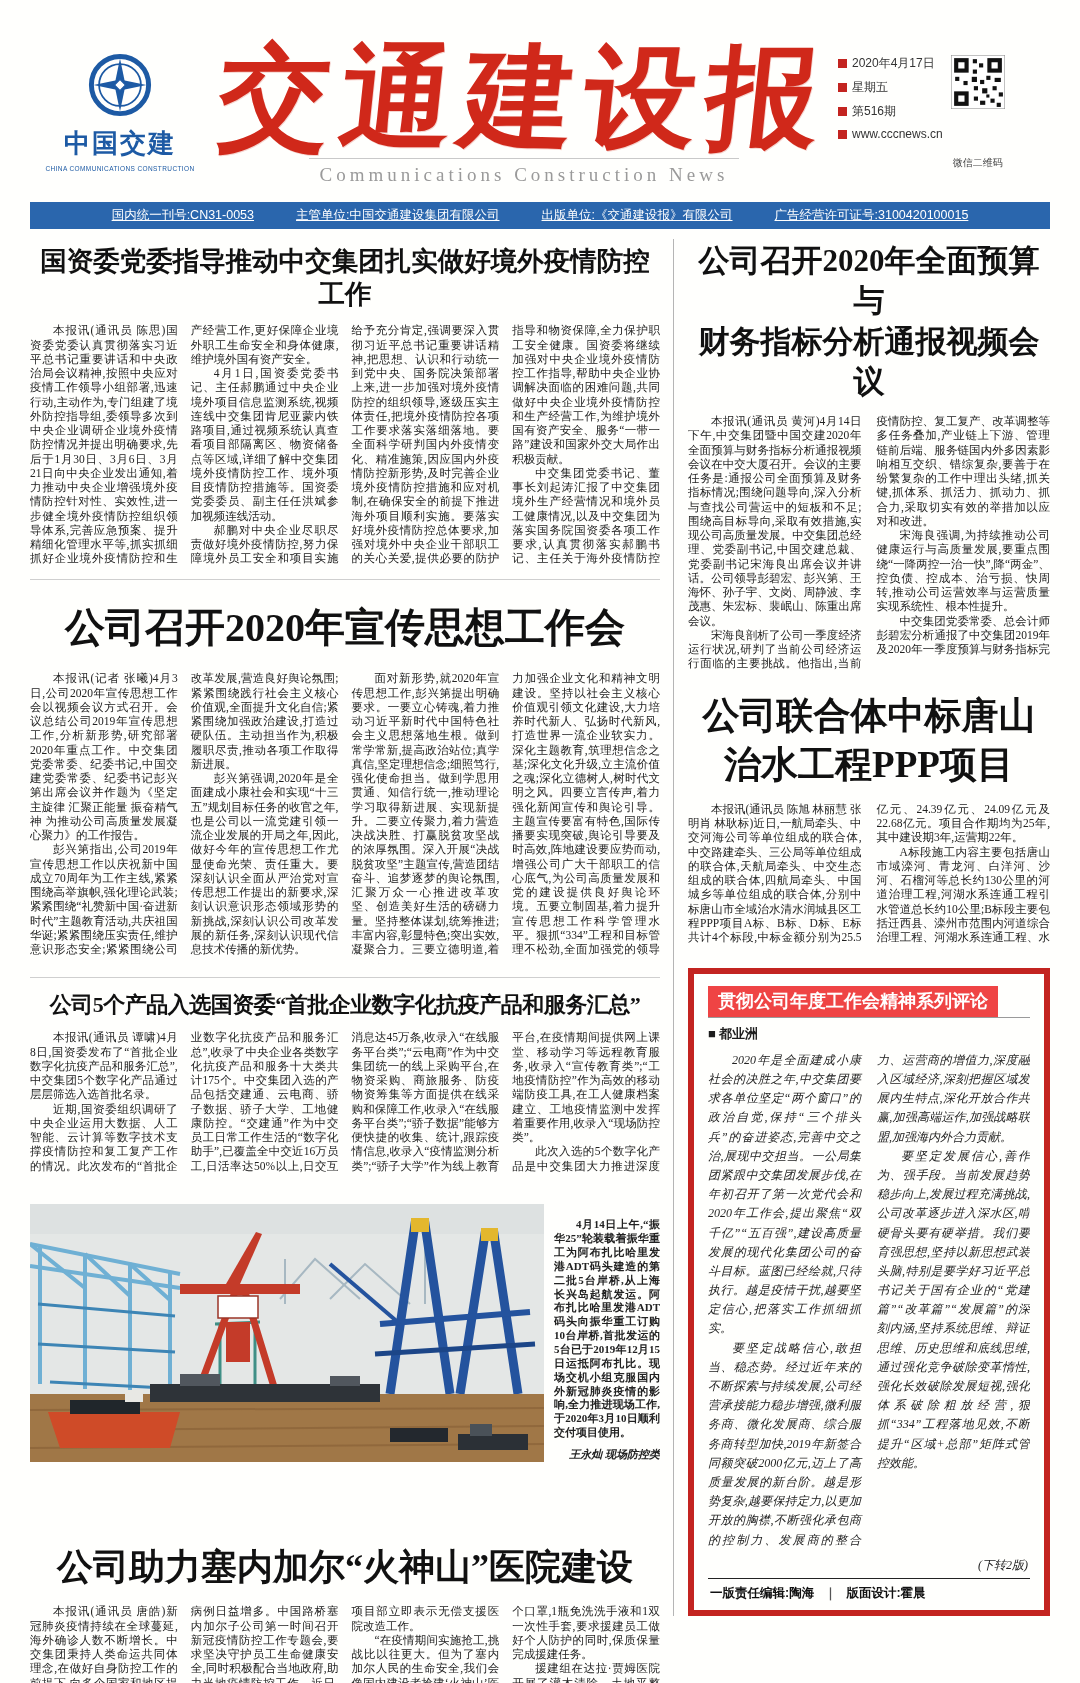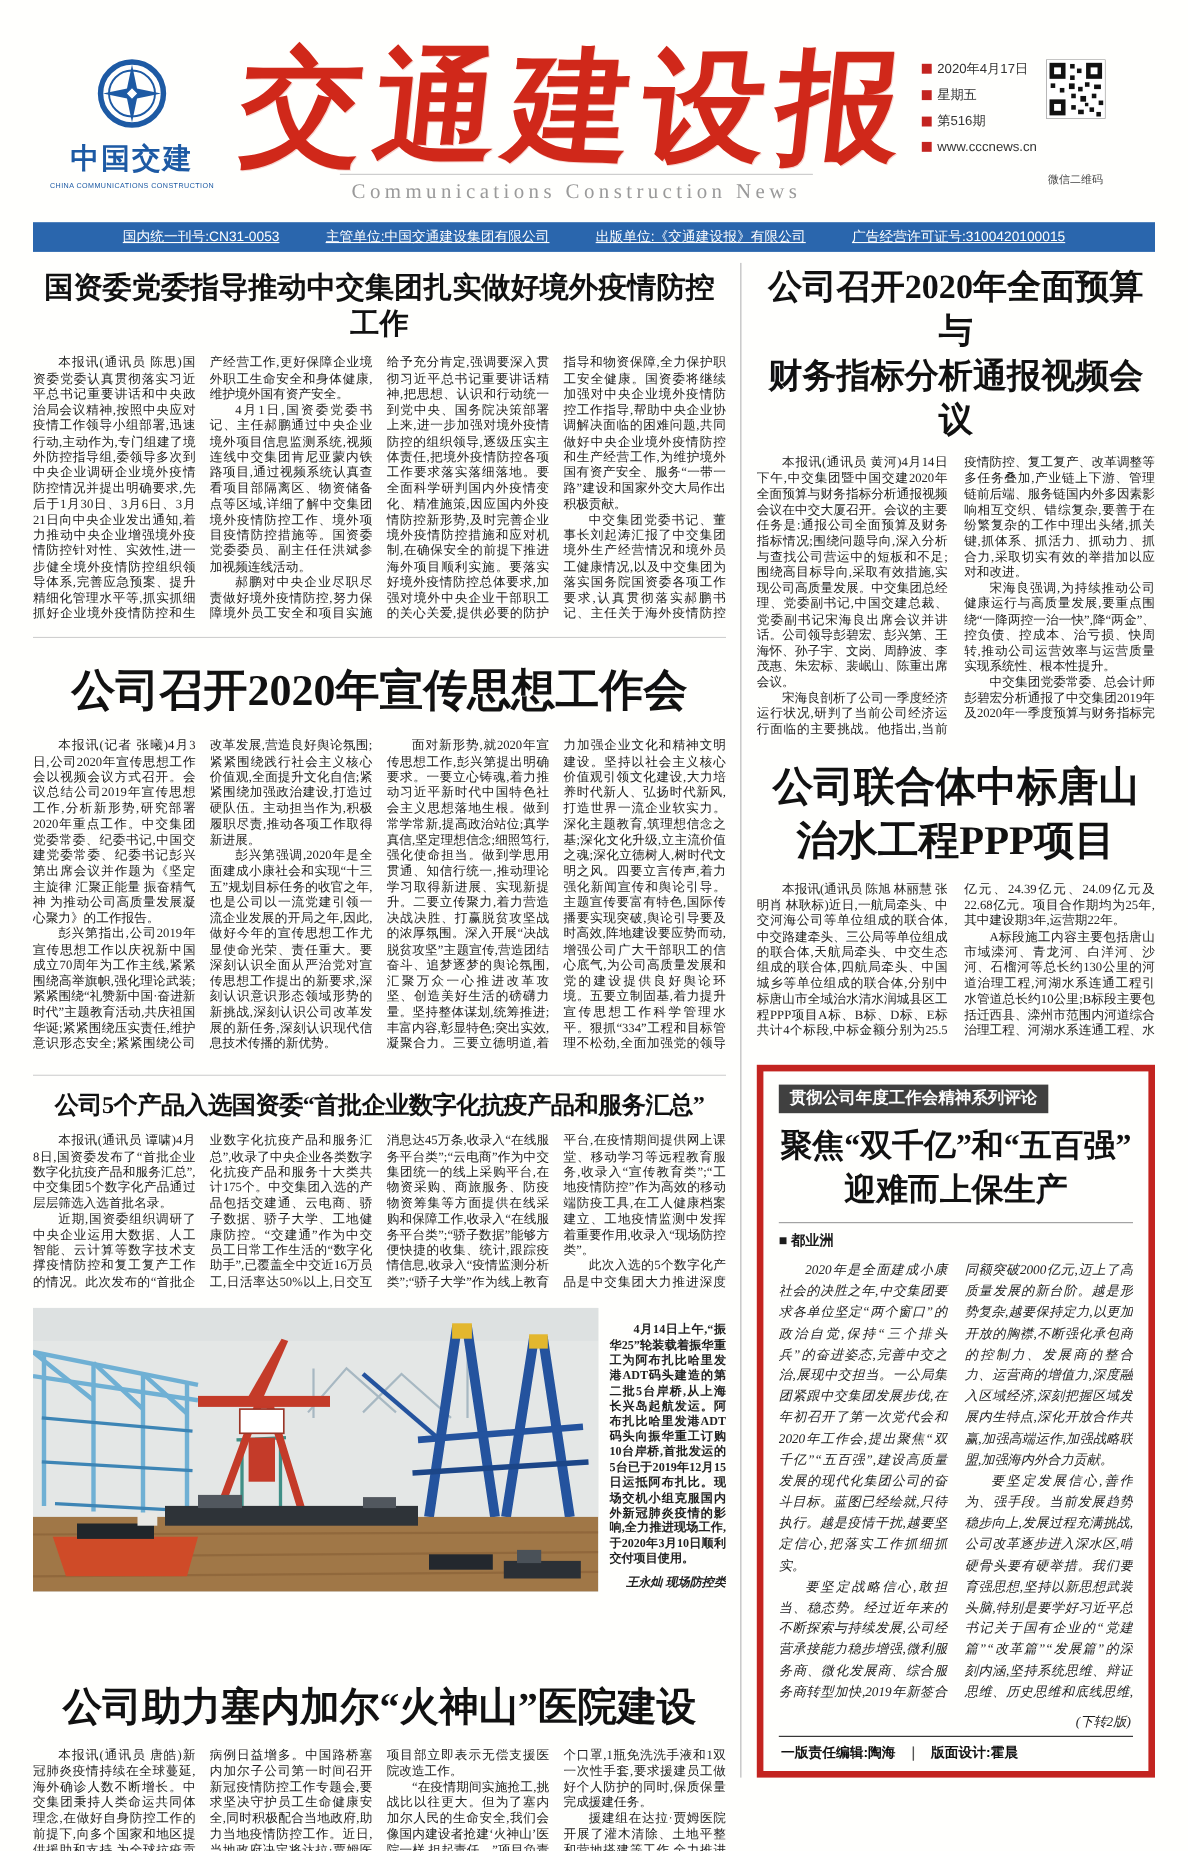--- a/index.html
+++ b/index.html
@@ -41,31 +41,31 @@
   .tl{display:block;}
   
   .body{font-size:11.5px;line-height:1.24;text-align:justify;overflow:hidden;column-fill:auto;color:#222;}
   .cols4{column-count:4;column-gap:13px;}
   .cols2{column-count:2;column-gap:15px;}
   .para{margin:0;text-indent:2em;}
   .rule{border:none;border-top:1px solid #cfcfcf;margin:10px 0 0;}
   .h246{height:246px;} .h296{height:296px;} .h150{height:150px;}
   .h258{height:258px;} .h178{height:178px;} .h150r{height:150px;}
   
-  .photo-row{display:flex;margin-top:9px;height:323px;}
+  .photo-row{display:flex;margin-top:24px;height:323px;}
   .photo{width:514px;height:258px;flex:none;background:#dfe3e2;overflow:hidden;}
   .photo-caption{width:106px;margin-left:10px;font-size:11px;line-height:1.26;text-align:justify;
                  font-weight:600;color:#222;overflow:hidden;}
   .photo-caption .cap{text-indent:2em;margin:14px 0 0;}
   .credit{display:block;text-align:right;margin-top:8px;font-style:italic;font-weight:700;}
   
   .red-box{margin-top:16px;border:6px solid #c32420;padding:12px 14px 6px;height:648px;
            box-sizing:border-box;display:flex;flex-direction:column;background:#fffffd;}
-  .kicker{align-self:flex-start;background:#404040;color:#fff;font-family:"Liberation Sans",sans-serif;
-          font-weight:700;font-size:15px;padding:3px 10px 4px;}
+  .kicker{align-self:flex-start;background:#ef4444;color:#fff;font-family:"Liberation Sans",sans-serif;
+          font-weight:700;font-size:18px;padding:3px 10px 4px;}
   .cm-title{font-size:29px;line-height:1.4;padding:10px 0 8px;}
   .cm-rule{border:none;border-top:1px solid #9a9a9a;margin:0 0 7px;}
   .cm-author{font-size:13px;font-weight:700;margin:0 0 8px;}
   .cm-body{flex:1;column-count:2;column-gap:16px;font-size:12px;line-height:1.6;text-align:justify;
            overflow:hidden;font-style:italic;color:#222;column-fill:auto;}
   .cm-continue{text-align:right;font-size:12px;font-style:italic;padding:3px 2px 4px;}
   .cm-footer{border-top:1.5px solid #222;padding:6px 2px 2px;display:flex;gap:10px;align-items:center;
              font-family:"Liberation Sans",sans-serif;font-size:12.5px;font-weight:700;color:#111;}
   .cm-footer .sep{color:#555;}
 </style>
@@ -291,24 +291,20 @@
           <span class="tl">治水工程PPP项目</span>
         </h2>
         <div class="body cols2 h150r">
             <p class="para">本报讯(通讯员 陈旭 林丽慧 张明肖 林耿标)近日,一航局牵头、中交河海公司等单位组成的联合体,中交路建牵头、三公局等单位组成的联合体,天航局牵头、中交生态组成的联合体,四航局牵头、中国城乡等单位组成的联合体,分别中标唐山市全域治水清水润城县区工程PPP项目A标、B标、D标、E标共计4个标段,中标金额分别为25.5亿元、24.39亿元、24.09亿元及22.68亿元。项目合作期均为25年,其中建设期3年,运营期22年。</p>
             <p class="para">A标段施工内容主要包括唐山市域滦河、青龙河、白洋河、沙河、石榴河等总长约130公里的河道治理工程,河湖水系连通工程引水管道总长约10公里;B标段主要包括迁西县、滦州市范围内河道综合治理工程、河湖水系连通工程、水源涵养及供水工程和“乡村振兴”水环境综合整治工程;D标段建设内容为滦南县和遵化市范围内的河道综合治理工程、河湖连通工程、傍河坑塘改造工程、水源涵养及供水工程、“乡村振兴”水环境工程;E标段施工内容包括唐山市本级、曹妃甸区及丰南区河道综合治理工程、河湖水系连通工程、傍河坑塘改造工程、水源涵养及供水工程、“乡村振兴”水环境综合整治工程、沙坑治理工程以及智慧水务建设等。</p>
           </div>
       </section>
 
       <div class="red-box">
         <span class="kicker">贯彻公司年度工作会精神系列评论</span>
-        <h2 class="h-serif cm-title">
-          <span class="tl">聚焦“双千亿”和“五百强”</span>
-          <span class="tl">迎难而上保生产</span>
-        </h2>
         <hr class="cm-rule">
         <div class="cm-author">■ 都业洲</div>
         <div class="cm-body">
             <p class="para">2020年是全面建成小康社会的决胜之年,中交集团要求各单位坚定“两个窗口”的政治自觉,保持“三个排头兵”的奋进姿态,完善中交之治,展现中交担当。一公局集团紧跟中交集团发展步伐,在年初召开了第一次党代会和2020年工作会,提出聚焦“双千亿”“五百强”,建设高质量发展的现代化集团公司的奋斗目标。蓝图已经绘就,只待执行。越是疫情干扰,越要坚定信心,把落实工作抓细抓实。</p>
             <p class="para">要坚定战略信心,敢担当、稳态势。经过近年来的不断探索与持续发展,公司经营承接能力稳步增强,微利服务商、微化发展商、综合服务商转型加快,2019年新签合同额突破2000亿元,迈上了高质量发展的新台阶。越是形势复杂,越要保持定力,以更加开放的胸襟,不断强化承包商的控制力、发展商的整合力、运营商的增值力,深度融入区域经济,深刻把握区域发展内生特点,深化开放合作共赢,加强高端运作,加强战略联盟,加强海内外合力贡献。</p>
             <p class="para">要坚定发展信心,善作为、强手段。当前发展趋势稳步向上,发展过程充满挑战,公司改革逐步进入深水区,啃硬骨头要有硬举措。我们要育强思想,坚持以新思想武装头脑,特别是要学好习近平总书记关于国有企业的“党建篇”“改革篇”“发展篇”的深刻内涵,坚持系统思维、辩证思维、历史思维和底线思维,通过强化竞争破除变革惰性,强化长效破除发展短视,强化体系破除粗放经营,狠抓“334”工程落地见效,不断提升“区域+总部”矩阵式管控效能。</p>
           </div>
         <div class="cm-continue">(下转2版)</div>
         <div class="cm-footer">
           <span>一版责任编辑:陶海</span>

